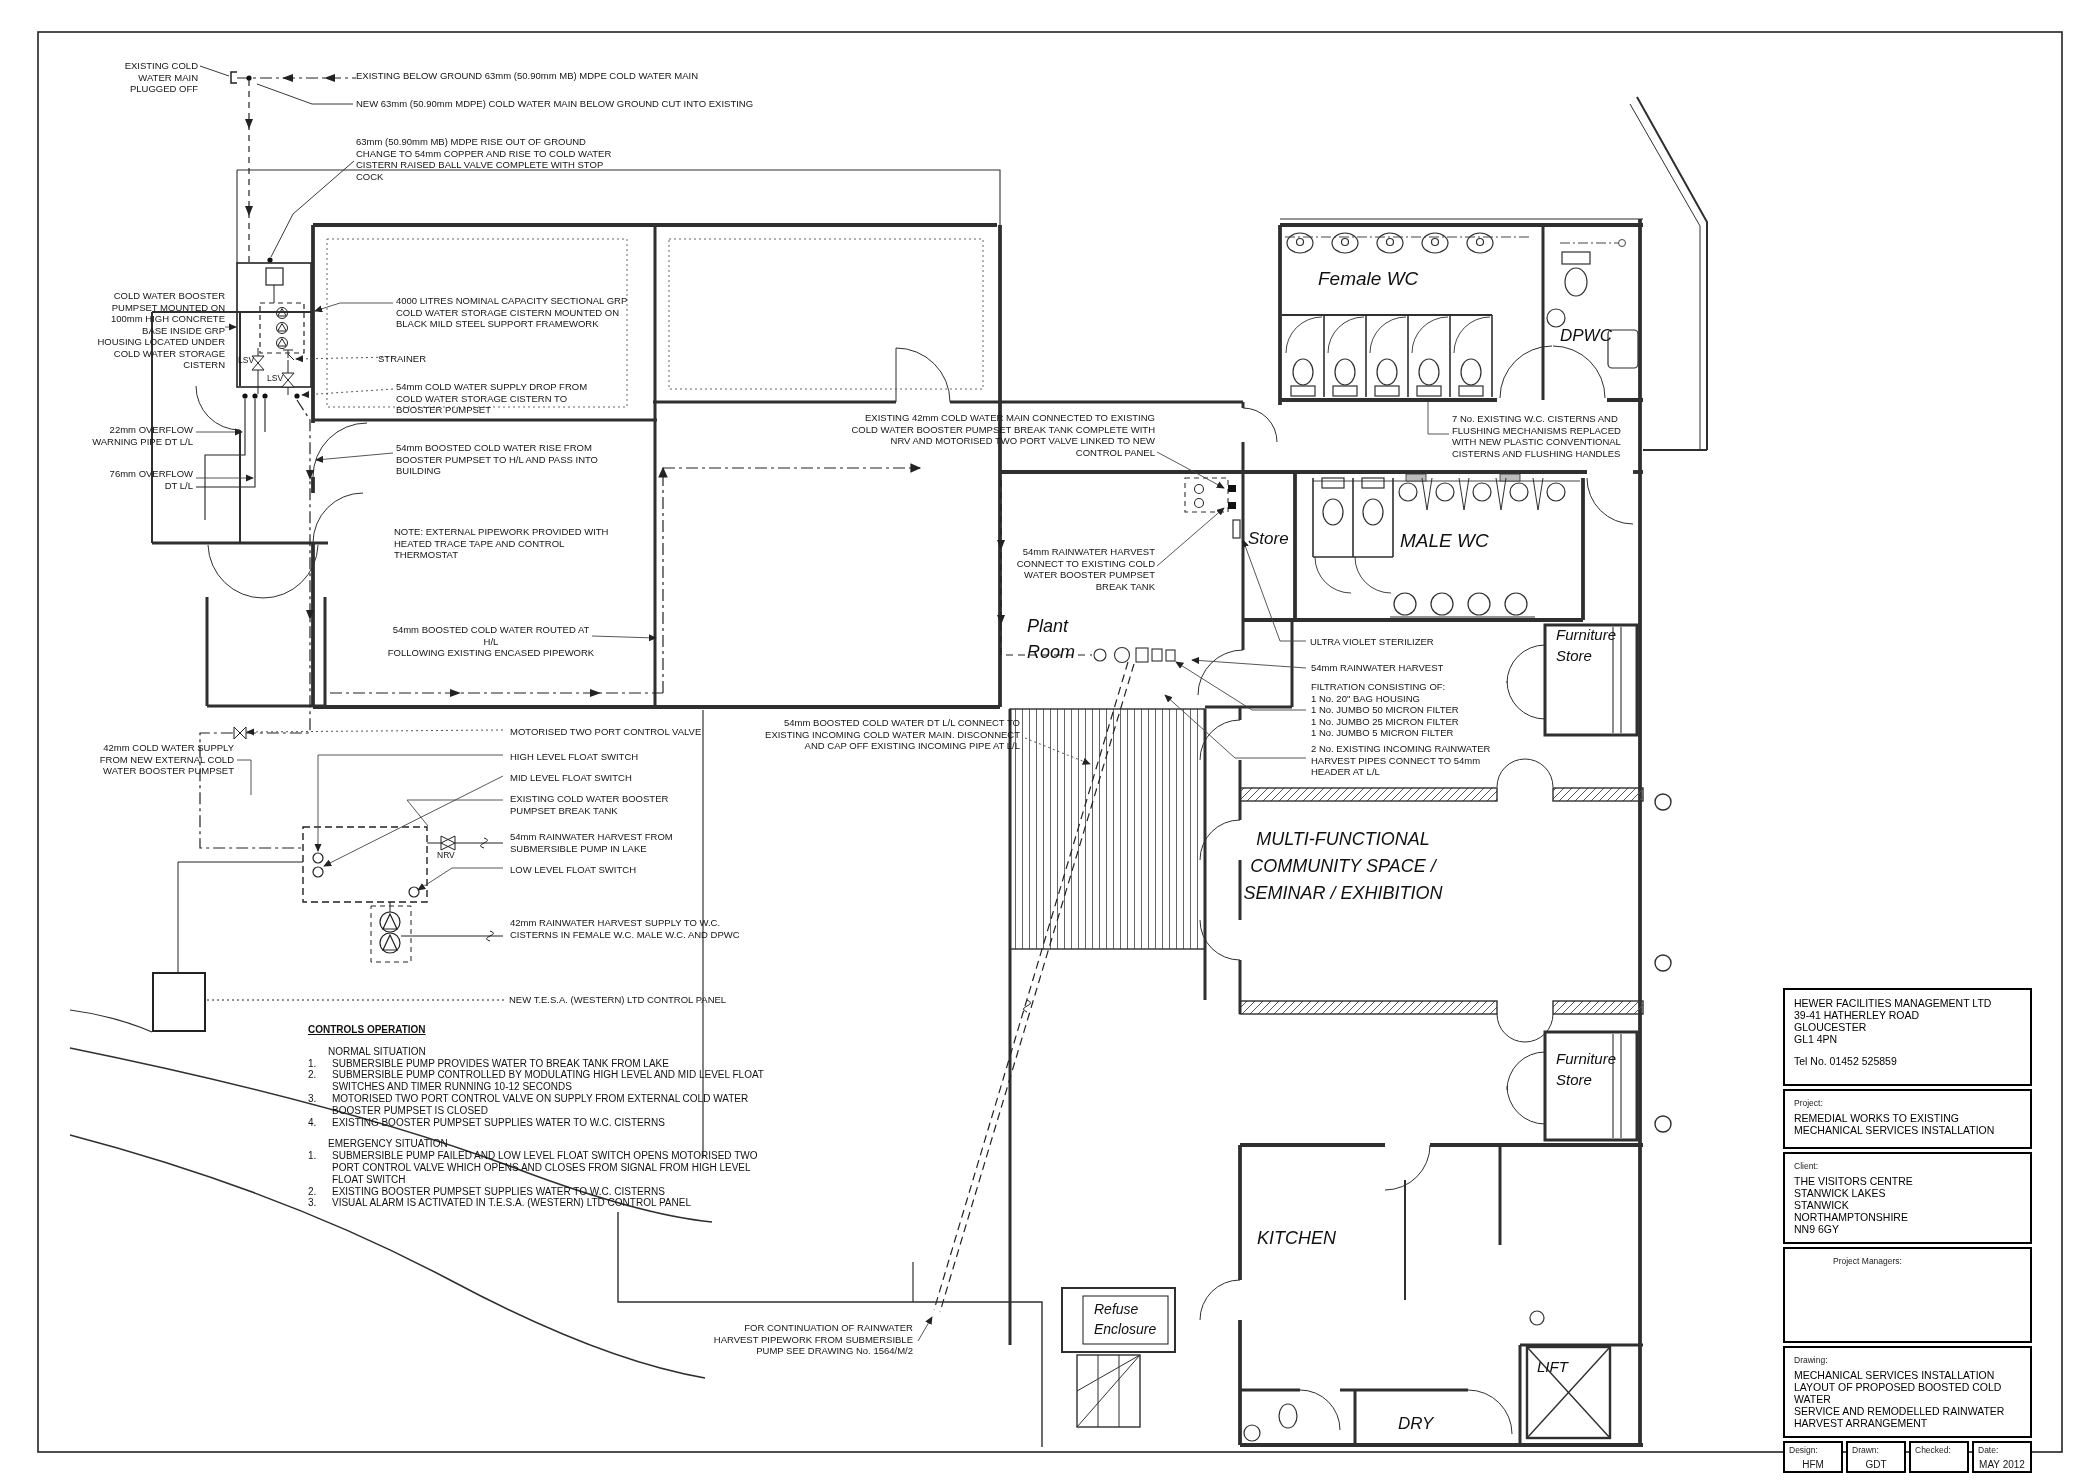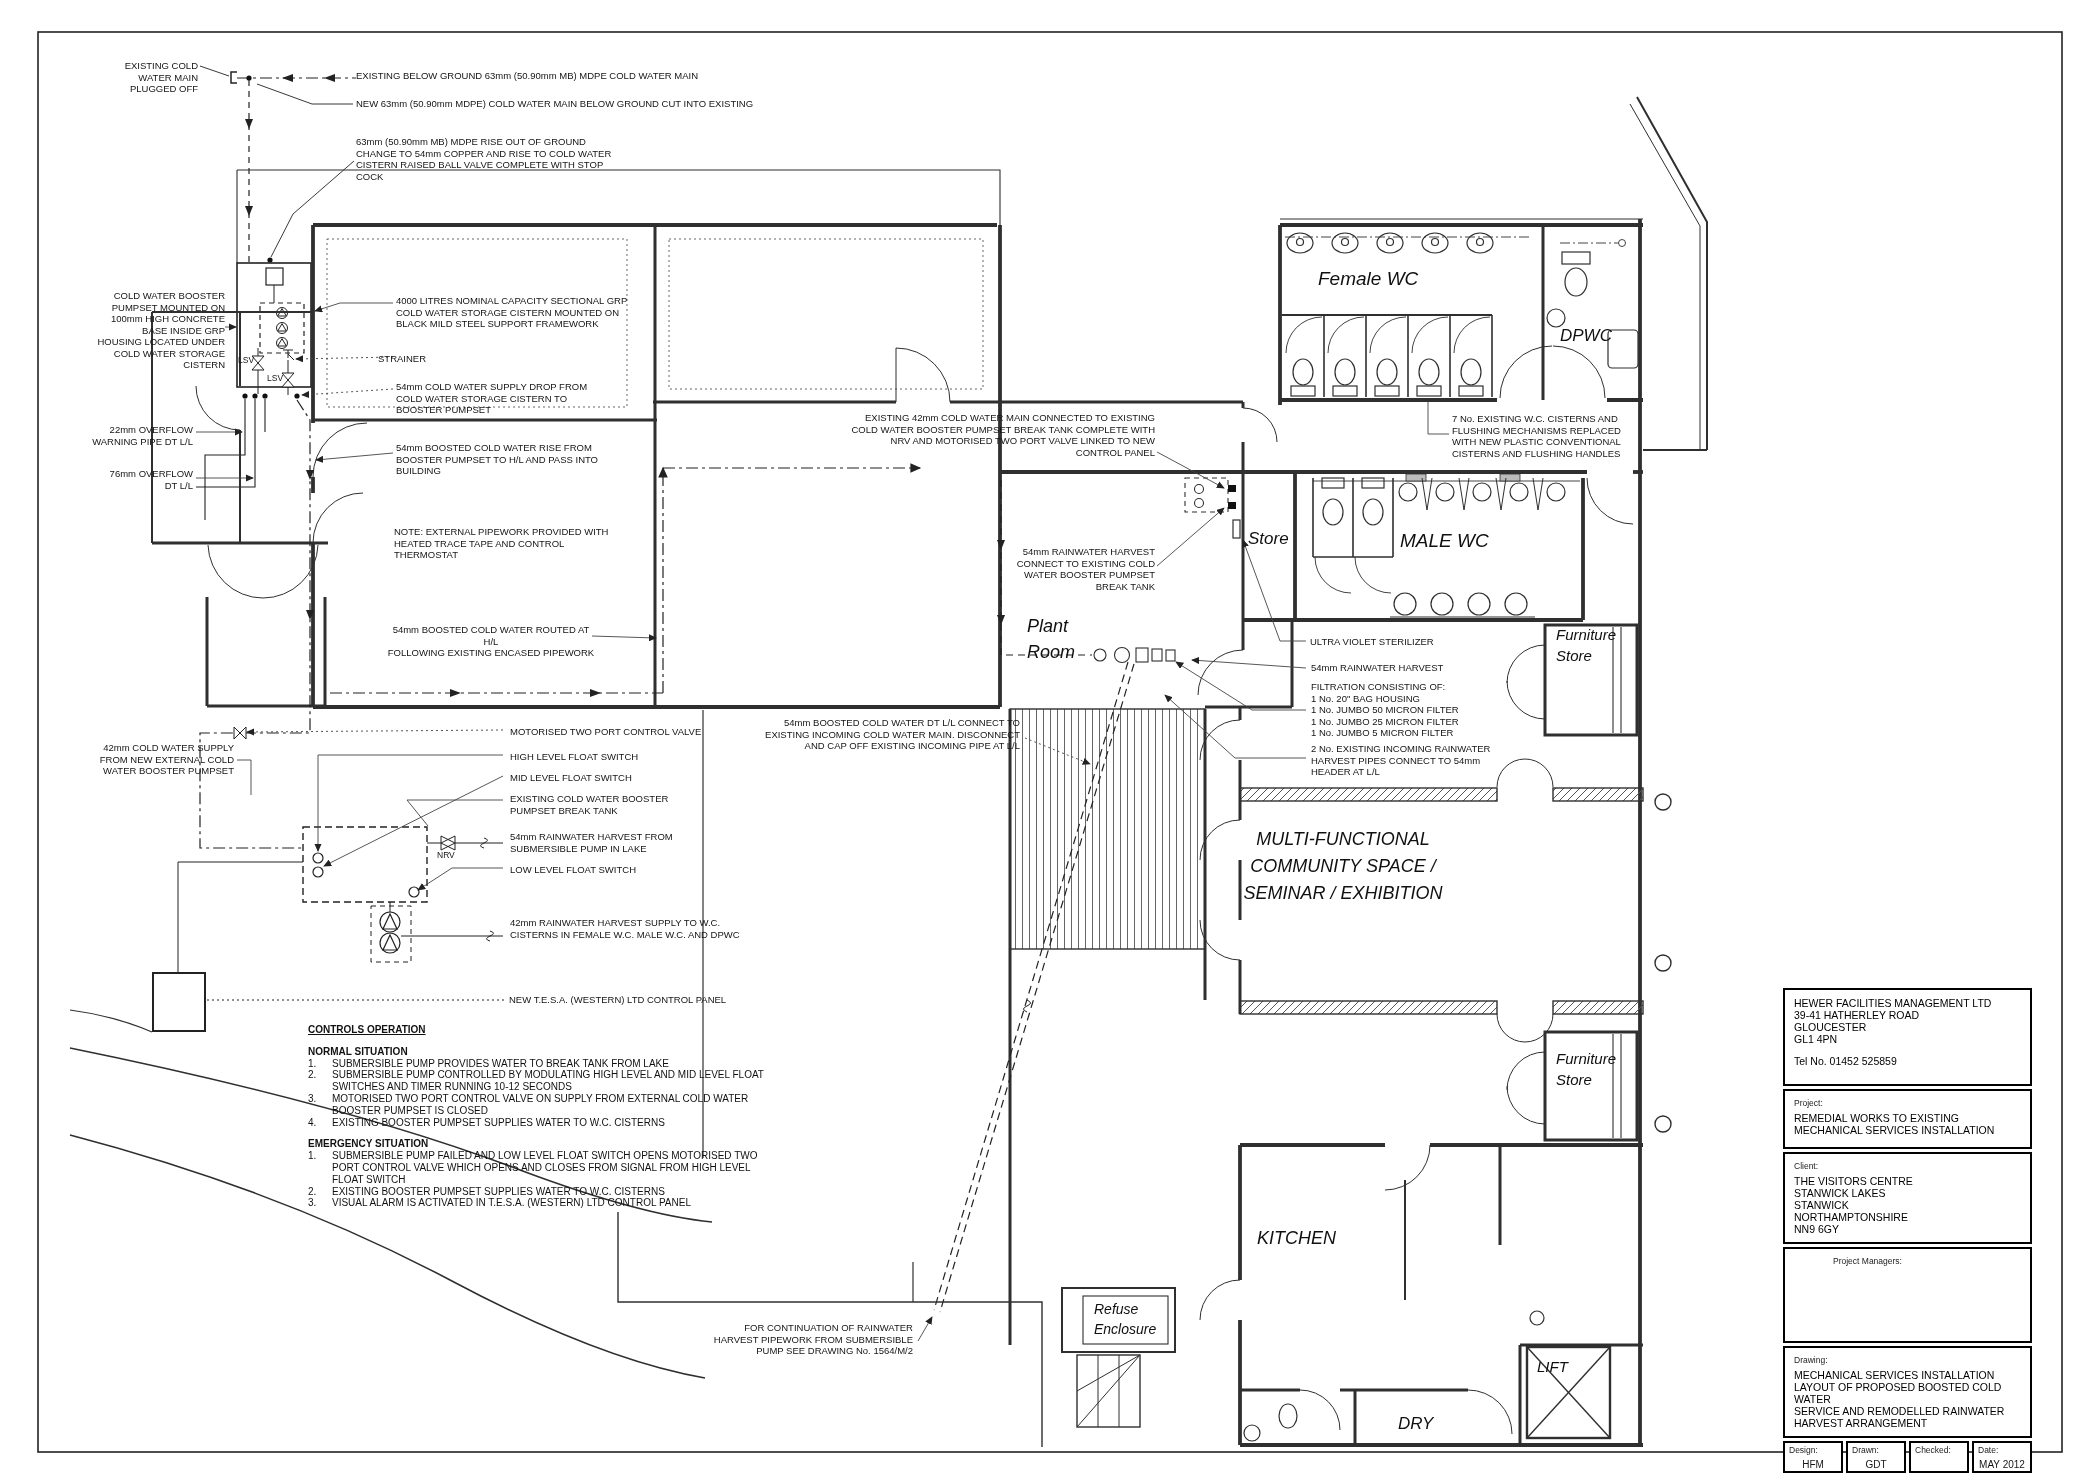--- a/index.html
+++ b/index.html
@@ -6,21 +6,21 @@
   #sheet{position:relative;width:2100px;height:1483px;background:#ffffff;overflow:hidden;
          font-family:"Liberation Sans",sans-serif;color:#151515;}
   svg{position:absolute;left:0;top:0;}
   .ann{position:absolute;font-size:9.5px;line-height:11.5px;white-space:pre-line;color:#141414;}
   .ann.r{text-align:right;}
   .ann.c{text-align:center;}
   .sym{position:absolute;font-size:8.5px;color:#141414;}
   .room{position:absolute;font-style:italic;color:#101010;white-space:pre-line;}
   .ctrl{position:absolute;left:308px;top:1024px;width:470px;font-size:10px;line-height:11.8px;color:#111;}
   .ctrl .hd{font-weight:bold;text-decoration:underline;margin-bottom:0;}
-  .ctrl .sub{font-weight:bold;margin-top:10px;}
+  .ctrl .sub{font-weight:normal;margin-top:10px;margin-left:20px;}
   .ctrl .it{display:flex;}
   .ctrl .it .n{width:24px;flex:none;}
   .ctrl .it .t{flex:1;}
   
   #tb{position:absolute;left:1783px;top:988px;width:249px;}
   .tbx{border:2px solid #000;margin-bottom:3px;padding:7px 9px;background:#fff;}
   .tbl{font-size:8.5px;color:#222;margin-bottom:4px;}
   .tbv{font-size:10.5px;line-height:12px;white-space:pre-line;color:#000;}
   .tbrow{display:flex;margin-bottom:3px;}
   .tbcell{border:2px solid #000;margin-right:3px;padding:2px 4px 1px;flex:1;background:#fff;}

